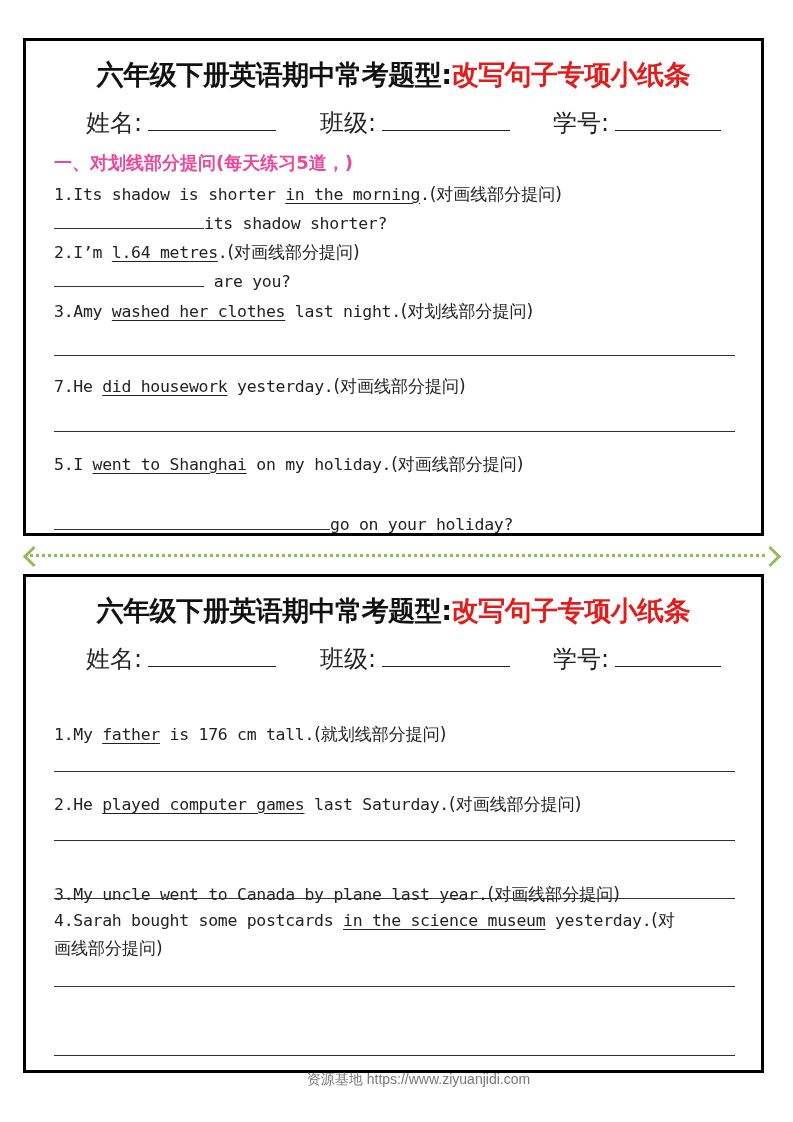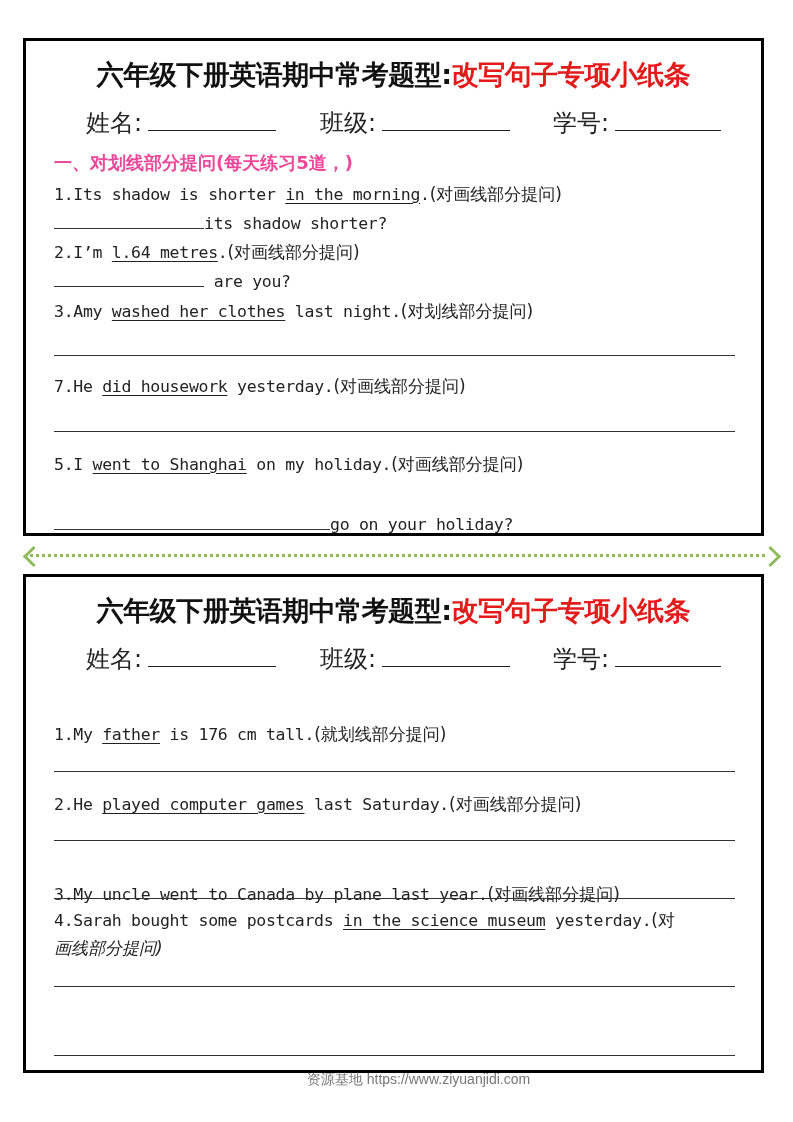--- a/index.html
+++ b/index.html
@@ -133,21 +133,21 @@
   <div class="ansline" style="top:263px;"></div>
 
   <div class="q" style="top:274px;margin-top:32px;">
     <span>3.My uncle went to Canada by plane last year.</span><span class="cn">(对画线部分提问)</span>
   </div>
   <div class="ansline" style="top:321px;"></div>
 
   <div class="q" style="top:332px;">
     <span>4.Sarah bought some postcards </span><span class="u">in the science museum</span><span> yesterday.</span><span class="cn">(对</span>
   </div>
-  <div class="q" style="top:360px;font-style:italic;">
+  <div class="q" style="top:360px;">
     <span class="cn">画线部分提问)</span>
   </div>
   <div class="ansline" style="top:409px;"></div>
 
   <div class="ansline" style="top:478px;"></div>
 </div>
 
 <div class="footer">资源基地 https://www.ziyuanjidi.com</div>
 
 </body></html>

